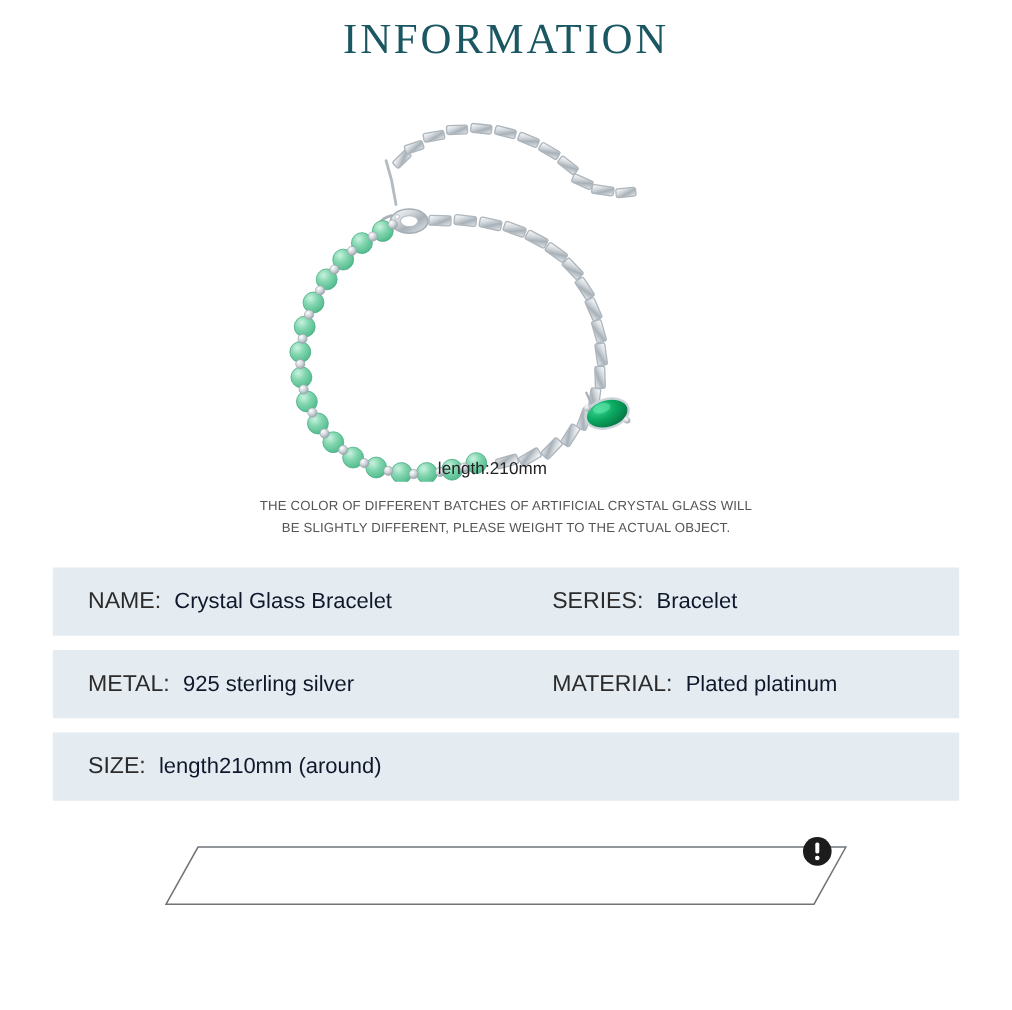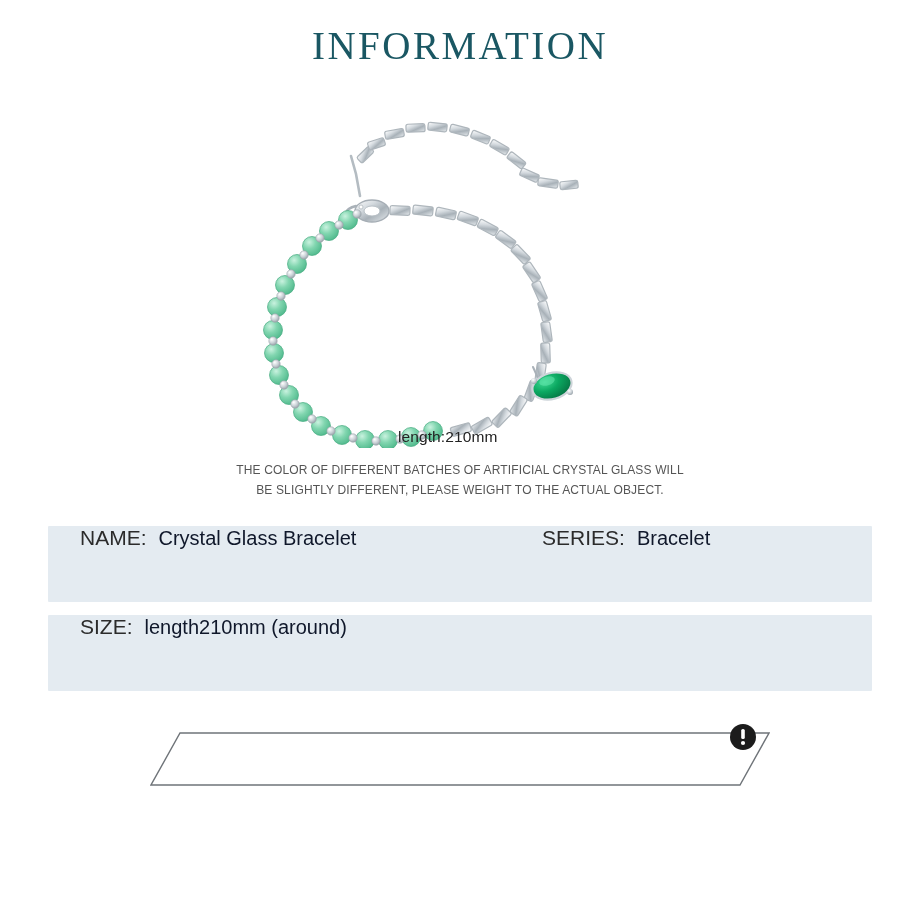--- a/index.html
+++ b/index.html
@@ -13,21 +13,21 @@
     position: relative;
   }
 
   
   .page-title {
     text-align: center;
     font-family: "Liberation Serif", serif;
     font-size: 39px;
     letter-spacing: 2.5px;
     color: #1a5763;
-    padding-top: 23px;
+    padding-top: 13px;
     font-weight: 400;
   }
 
   
   .product-figure {
     position: relative;
     width: 920px;
     height: 370px;
     margin-top: 10px;
   }
@@ -57,24 +57,24 @@
 
   
   .spec-table {
     margin: 26px 48px 0 48px;
     display: flex;
     flex-direction: column;
     gap: 13px;
   }
   .spec-row {
     background: #e4ebf1;
-    height: 76px;
+    height: 62px;
     display: flex;
+    align-items: center;
     border-radius: 1px;
-    gap: 40px;
   }
   .spec-cell {
     display: flex;
     align-items: baseline;
   }
   .spec-cell.col-left  { width: 450px; padding-left: 32px; }
   .spec-cell.col-right { flex: 1; padding-left: 4px; }
 
   .spec-key {
     font-size: 21px;
@@ -261,20 +261,30 @@
     <div class="spec-cell col-left">
       <span class="spec-key">NAME:</span>
       <span class="spec-val">Crystal Glass Bracelet</span>
     </div>
     <div class="spec-cell col-right">
       <span class="spec-key">SERIES:</span>
       <span class="spec-val">Bracelet</span>
     </div>
   </div>
 
+  <div class="spec-row">
+    <div class="spec-cell col-left">
+      <span class="spec-key">METAL:</span>
+      <span class="spec-val">925 sterling silver</span>
+    </div>
+    <div class="spec-cell col-right">
+      <span class="spec-key">MATERIAL:</span>
+      <span class="spec-val">Plated platinum</span>
+    </div>
+  </div>
 
   <div class="spec-row">
     <div class="spec-cell col-left">
       <span class="spec-key">SIZE:</span>
       <span class="spec-val">length210mm (around)</span>
     </div>
   </div>
 
 </div>
 

